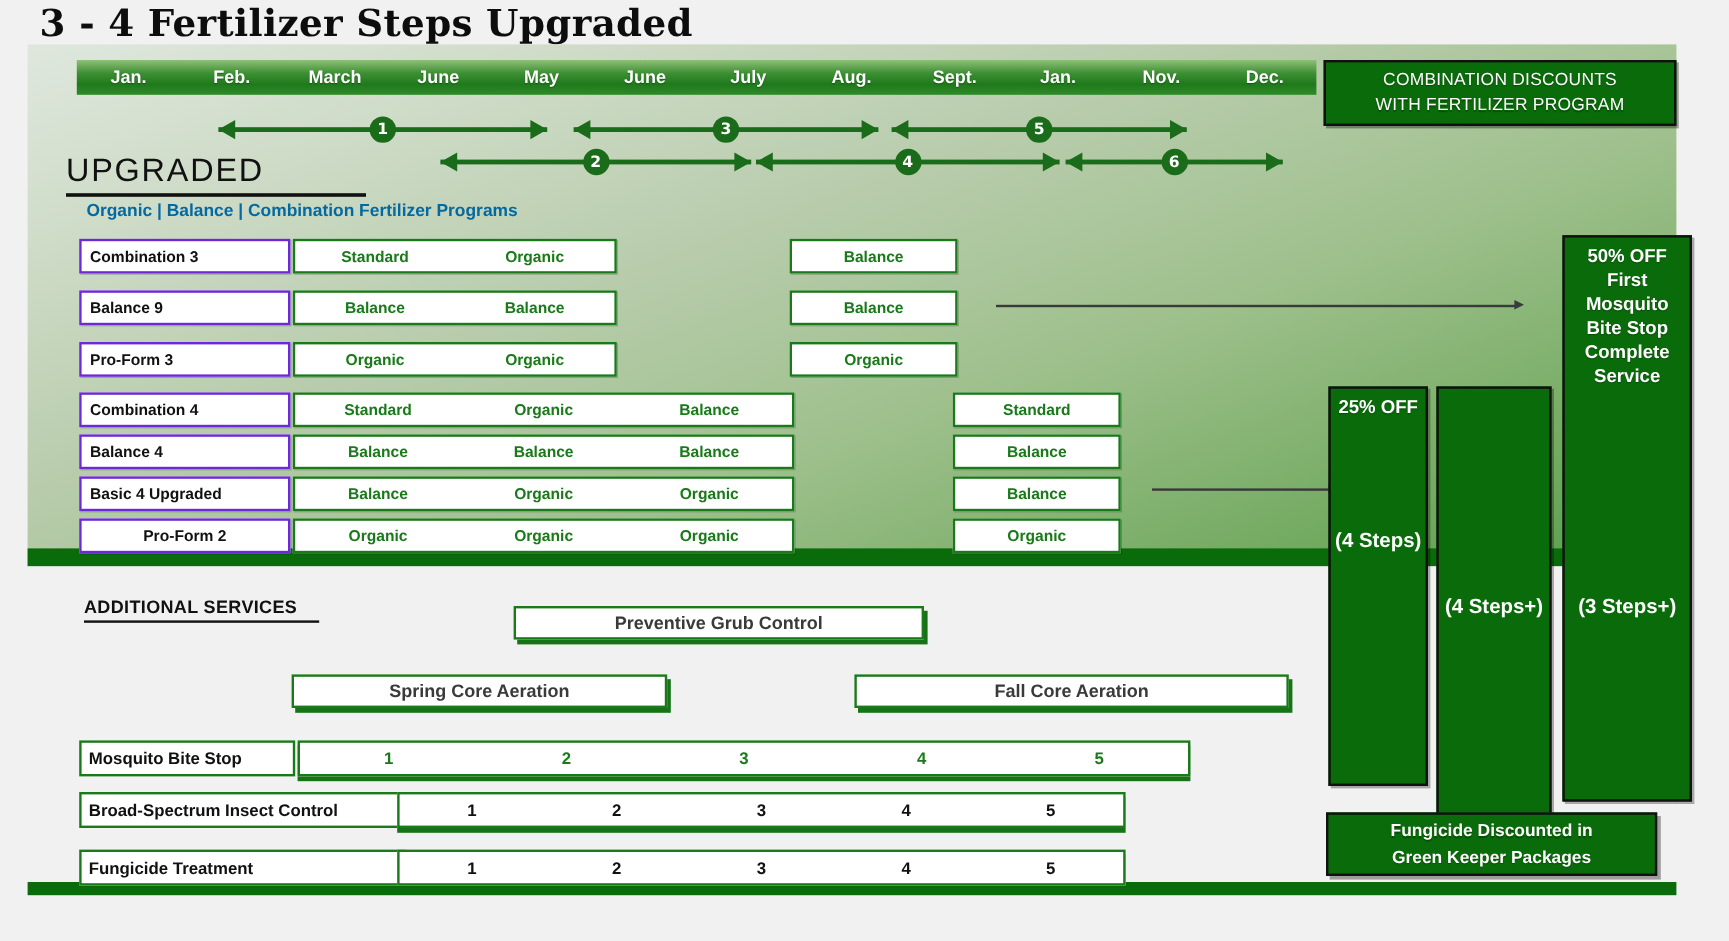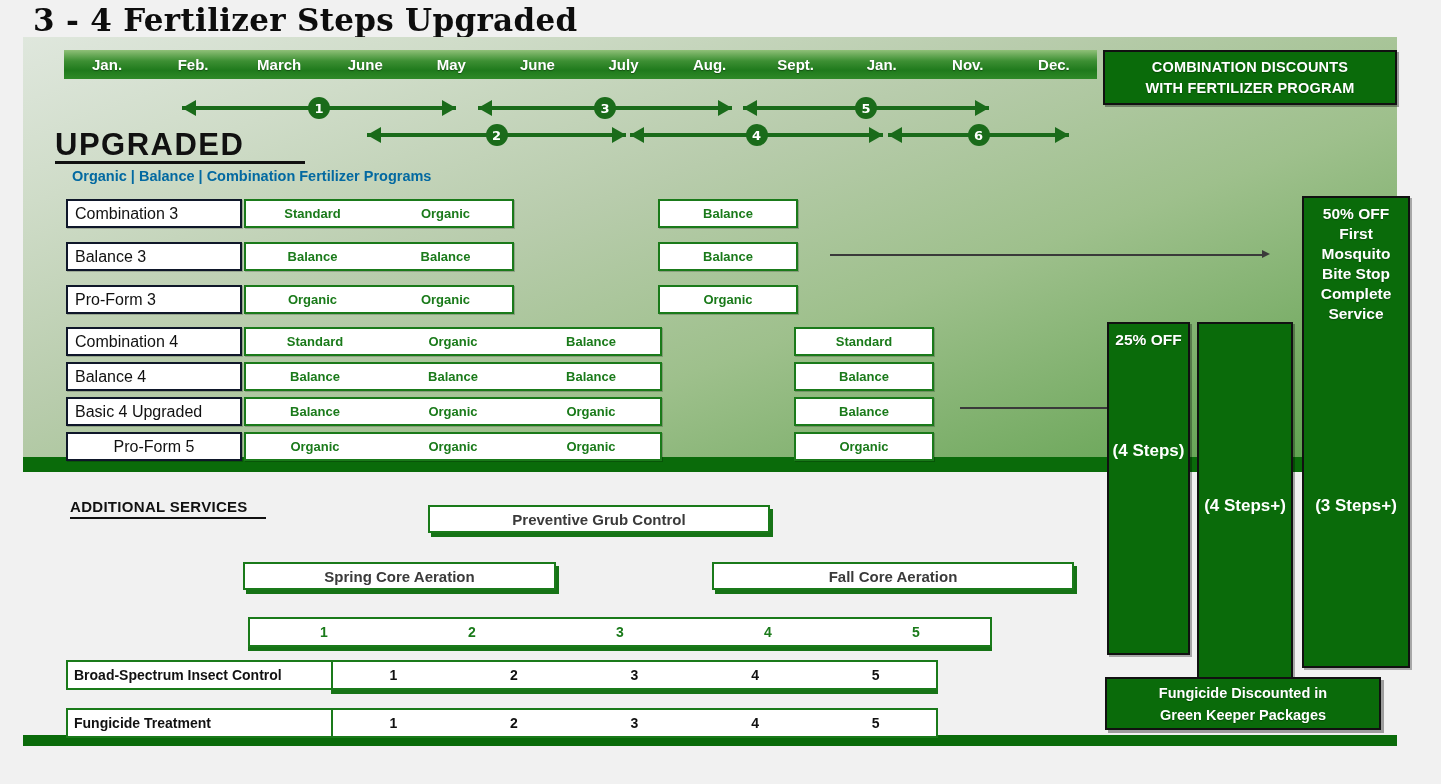--- a/index.html
+++ b/index.html
@@ -70,42 +70,42 @@
   }
 
   
   #combo-discount-box{
     position:absolute;left:1103px;top:50px;width:290px;height:51px;
     background:#0a6b0a;border:2px solid #111;
     display:flex;flex-direction:column;align-items:center;justify-content:center;
     box-shadow:2px 2px 0 rgba(0,0,0,.35);
   }
   #combo-discount-box div{
-    color:#fff;font-size:14.5px;font-weight:bold;letter-spacing:.2px;line-height:21px;
+    color:#fff;font-size:14.5px;font-weight:normal;letter-spacing:.2px;line-height:21px;
     text-shadow:0 1px 1px rgba(0,0,0,.3);
   }
 
   
   #upgraded-heading{
     position:absolute;left:55px;top:127px;width:250px;height:32px;
-    font-size:31px;font-weight:700;color:#111;letter-spacing:1.5px;
+    font-size:27px;font-weight:400;color:#111;letter-spacing:1.5px;
     border-bottom:3px solid #111;padding-bottom:2px;
   }
   #upgraded-subtitle{
     position:absolute;left:72px;top:168px;
     font-size:14.5px;font-weight:bold;color:#0369a1;
   }
 
   
   .prog-row{position:absolute;height:29px;}
   .prog-name{
     position:absolute;left:0;top:0;height:29px;
-    background:#fff;border:2px solid #0f172a;
+    background:#fff;border:2px solid #6d28d9;
     display:flex;align-items:center;
-    font-size:16px;font-weight:normal;color:#111;
+    font-size:13px;font-weight:bold;color:#111;
     padding-left:7px;box-sizing:border-box;
     box-shadow:1px 1px 0 rgba(0,0,0,.2);
   }
   .prog-name.center{justify-content:center;padding-left:0;}
   .prog-cells{
     position:absolute;top:0;height:29px;
     background:#fff;border:2px solid #1a7a1a;
     display:flex;box-sizing:border-box;
     box-shadow:1px 1px 0 rgba(0,0,0,.2);
   }
@@ -258,21 +258,21 @@
   <div id="programs-layer">
       <div class="prog-row" style="left: 66px; top: 199px; width: 1050px;">
         <div class="prog-name" style="width: 176px;">Combination 3</div>
         <div class="prog-cells" style="left: 178px; width: 270px;">
           <div class="cell">Standard</div>
           <div class="cell">Organic</div>
         </div>
         <div class="prog-late" style="left: 592px;">Balance</div>
       </div>
       <div class="prog-row" style="left: 66px; top: 242px; width: 1050px;">
-        <div class="prog-name" style="width: 176px;">Balance 3</div>
+        <div class="prog-name" style="width: 176px;">Balance 9</div>
         <div class="prog-cells" style="left: 178px; width: 270px;">
           <div class="cell">Balance</div>
           <div class="cell">Balance</div>
         </div>
         <div class="prog-late" style="left: 592px;">Balance</div>
       </div>
       <div class="prog-row" style="left: 66px; top: 285px; width: 1050px;">
         <div class="prog-name" style="width: 176px;">Pro-Form 3</div>
         <div class="prog-cells" style="left: 178px; width: 270px;">
           <div class="cell">Organic</div>
@@ -301,21 +301,21 @@
       <div class="prog-row" style="left: 66px; top: 397px; width: 1050px;">
         <div class="prog-name" style="width: 176px;">Basic 4 Upgraded</div>
         <div class="prog-cells" style="left: 178px; width: 418px;">
           <div class="cell">Balance</div>
           <div class="cell">Organic</div>
           <div class="cell">Organic</div>
         </div>
         <div class="prog-late" style="left: 728px;">Balance</div>
       </div>
       <div class="prog-row" style="left: 66px; top: 432px; width: 1050px;">
-        <div class="prog-name center" style="width: 176px;">Pro-Form 5</div>
+        <div class="prog-name center" style="width: 176px;">Pro-Form 2</div>
         <div class="prog-cells" style="left: 178px; width: 418px;">
           <div class="cell">Organic</div>
           <div class="cell">Organic</div>
           <div class="cell">Organic</div>
         </div>
         <div class="prog-late" style="left: 728px;">Organic</div>
       </div>
       <div class="thin-arrow" style="left: 830px; top: 250px; width: 440px;">
         <div class="ln"></div>
         <div class="hd"></div>
@@ -349,20 +349,21 @@
     </div>
 
   <div id="additional-services-label">ADDITIONAL SERVICES</div>
   <div id="services-layer">
       <div class="svc-bar" style="left: 428px; top: 505px; width: 342px;">Preventive Grub Control</div>
       <div class="svc-bar" style="left: 243px; top: 562px; width: 313px;">Spring Core Aeration</div>
       <div class="svc-bar" style="left: 712px; top: 562px; width: 362px;">Fall Core Aeration</div>
     </div>
   <div id="numbered-layer">
       <div class="num-row" style="left: 66px; top: 617px; width: 1000px;">
+        <div class="num-label" style="width: 180px;">Mosquito Bite Stop</div>
         <div class="num-track" style="left: 182px; width: 744px;">
           <div class="n" style="color: rgb(26, 122, 26);">1</div>
           <div class="n" style="color: rgb(26, 122, 26);">2</div>
           <div class="n" style="color: rgb(26, 122, 26);">3</div>
           <div class="n" style="color: rgb(26, 122, 26);">4</div>
           <div class="n" style="color: rgb(26, 122, 26);">5</div>
         </div>
       </div>
       <div class="num-row" style="left: 66px; top: 660px; width: 1000px;">
         <div class="num-label" style="width: 272px;">Broad-Spectrum Insect Control</div>

